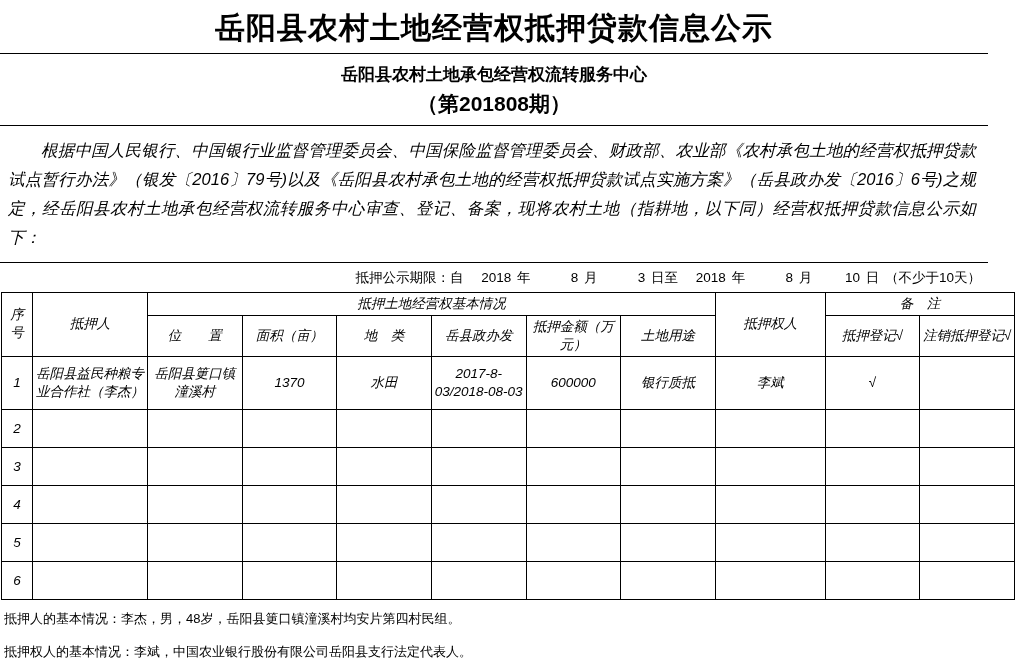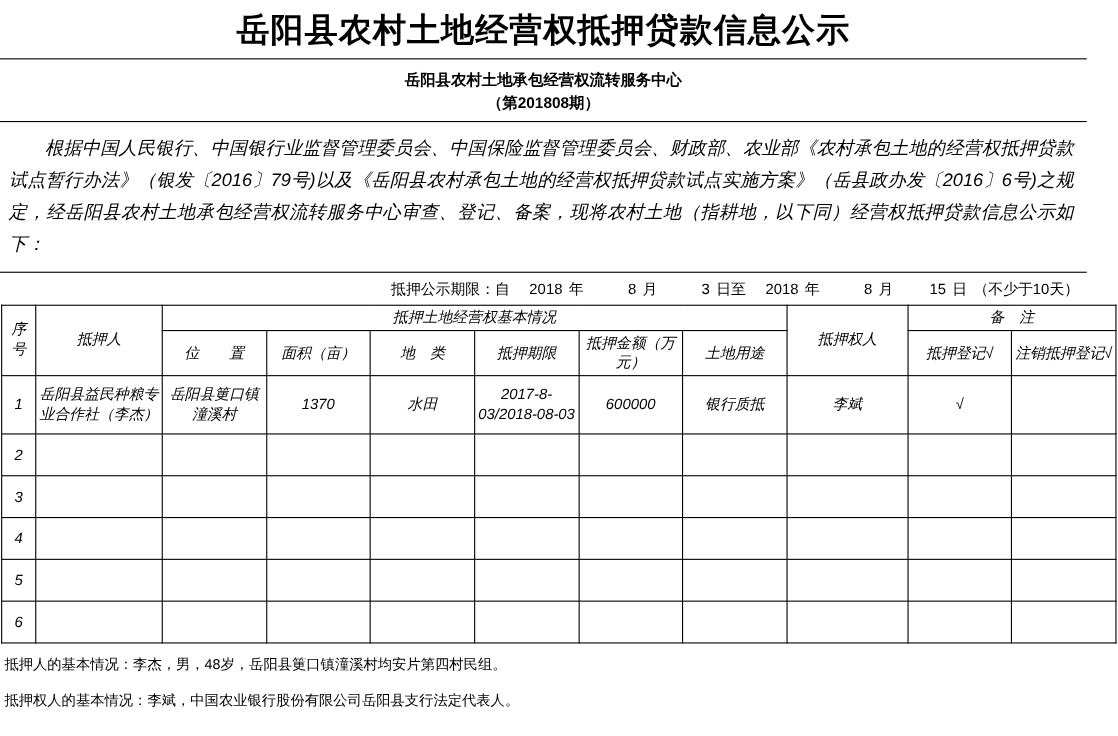--- a/index.html
+++ b/index.html
@@ -31,26 +31,26 @@
     font-size: 30px;
     font-weight: bold;
     letter-spacing: 1px;
     line-height: 1.3;
   }
   .sub-block {
     text-align: center;
     padding: 8px 0 6px 0;
   }
   .sub-title {
-    font-size: 14px;
+    font-size: 17px;
     font-weight: bold;
     line-height: 1.5;
   }
   .issue {
-    font-size: 14px;
+    font-size: 21px;
     font-weight: bold;
     line-height: 1.5;
   }
   .para-block {
     padding: 10px 12px 10px 8px;
     font-size: 16.5px;
     line-height: 1.75;
     text-align: justify;
   }
   .para-block p {
@@ -133,39 +133,39 @@
     <span class="u">2018</span>
     <span>年</span>
     <span class="u">8</span>
     <span>月</span>
     <span class="u">3</span>
     <span>日至</span>
     <span class="u">2018</span>
     <span>年</span>
     <span class="u">8</span>
     <span>月</span>
-    <span class="u">15</span>
+    <span class="u">10</span>
     <span>日</span>
     <span>（不少于10天）</span>
   </div>
 
   <table class="grid">
     <thead>
       <tr>
         <th class="h-seq two-line" rowspan="2">序号</th>
         <th class="h-mortgagor" rowspan="2">抵押人</th>
         <th colspan="6">抵押土地经营权基本情况</th>
         <th class="h-holder" rowspan="2">抵押权人</th>
         <th colspan="2">备　注</th>
       </tr>
       <tr>
         <th class="h-loc">位　　置</th>
         <th class="h-area">面积（亩）</th>
         <th class="h-landtype">地　类</th>
-        <th class="h-term">抵押期限</th>
+        <th class="h-term">岳县政办发</th>
         <th class="h-amount">抵押金额（万元）</th>
         <th class="h-use">土地用途</th>
         <th class="h-reg">抵押登记√</th>
         <th class="h-cancel">注销抵押登记√</th>
       </tr>
     </thead>
     <tbody>
       <tr class="first-row">
         <td>1</td>
         <td>岳阳县益民种粮专业合作社（李杰）</td>

